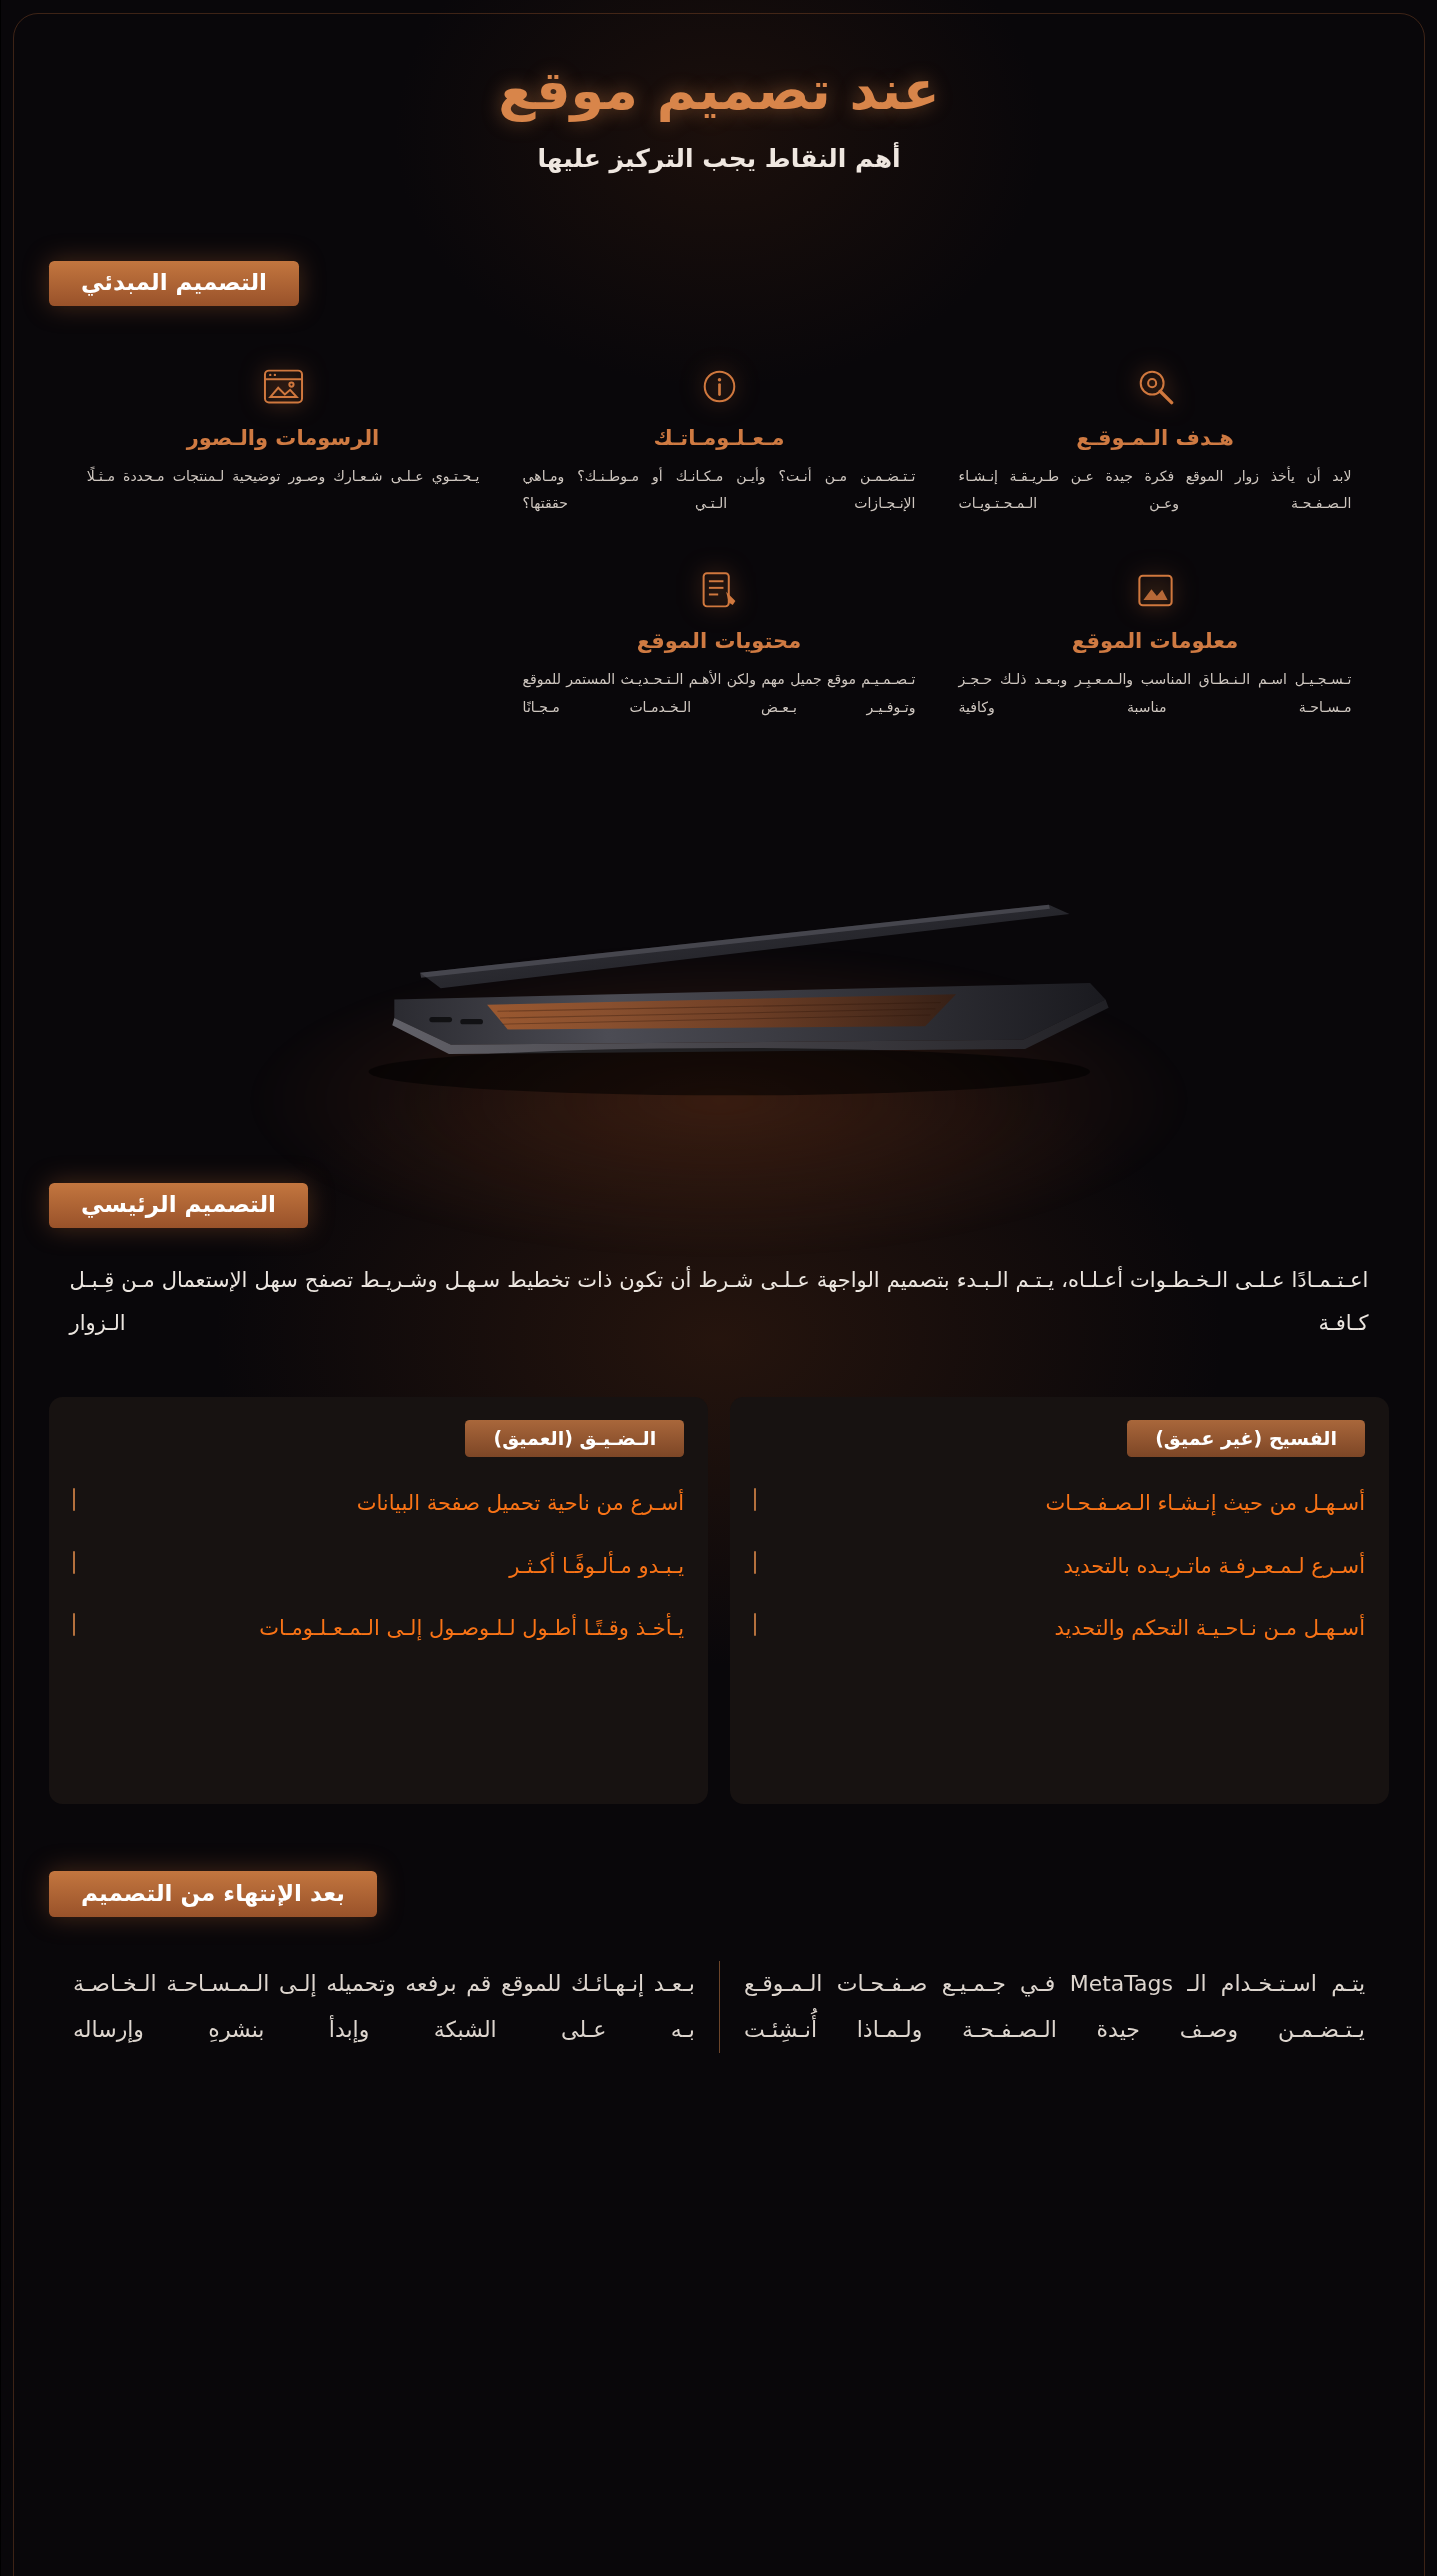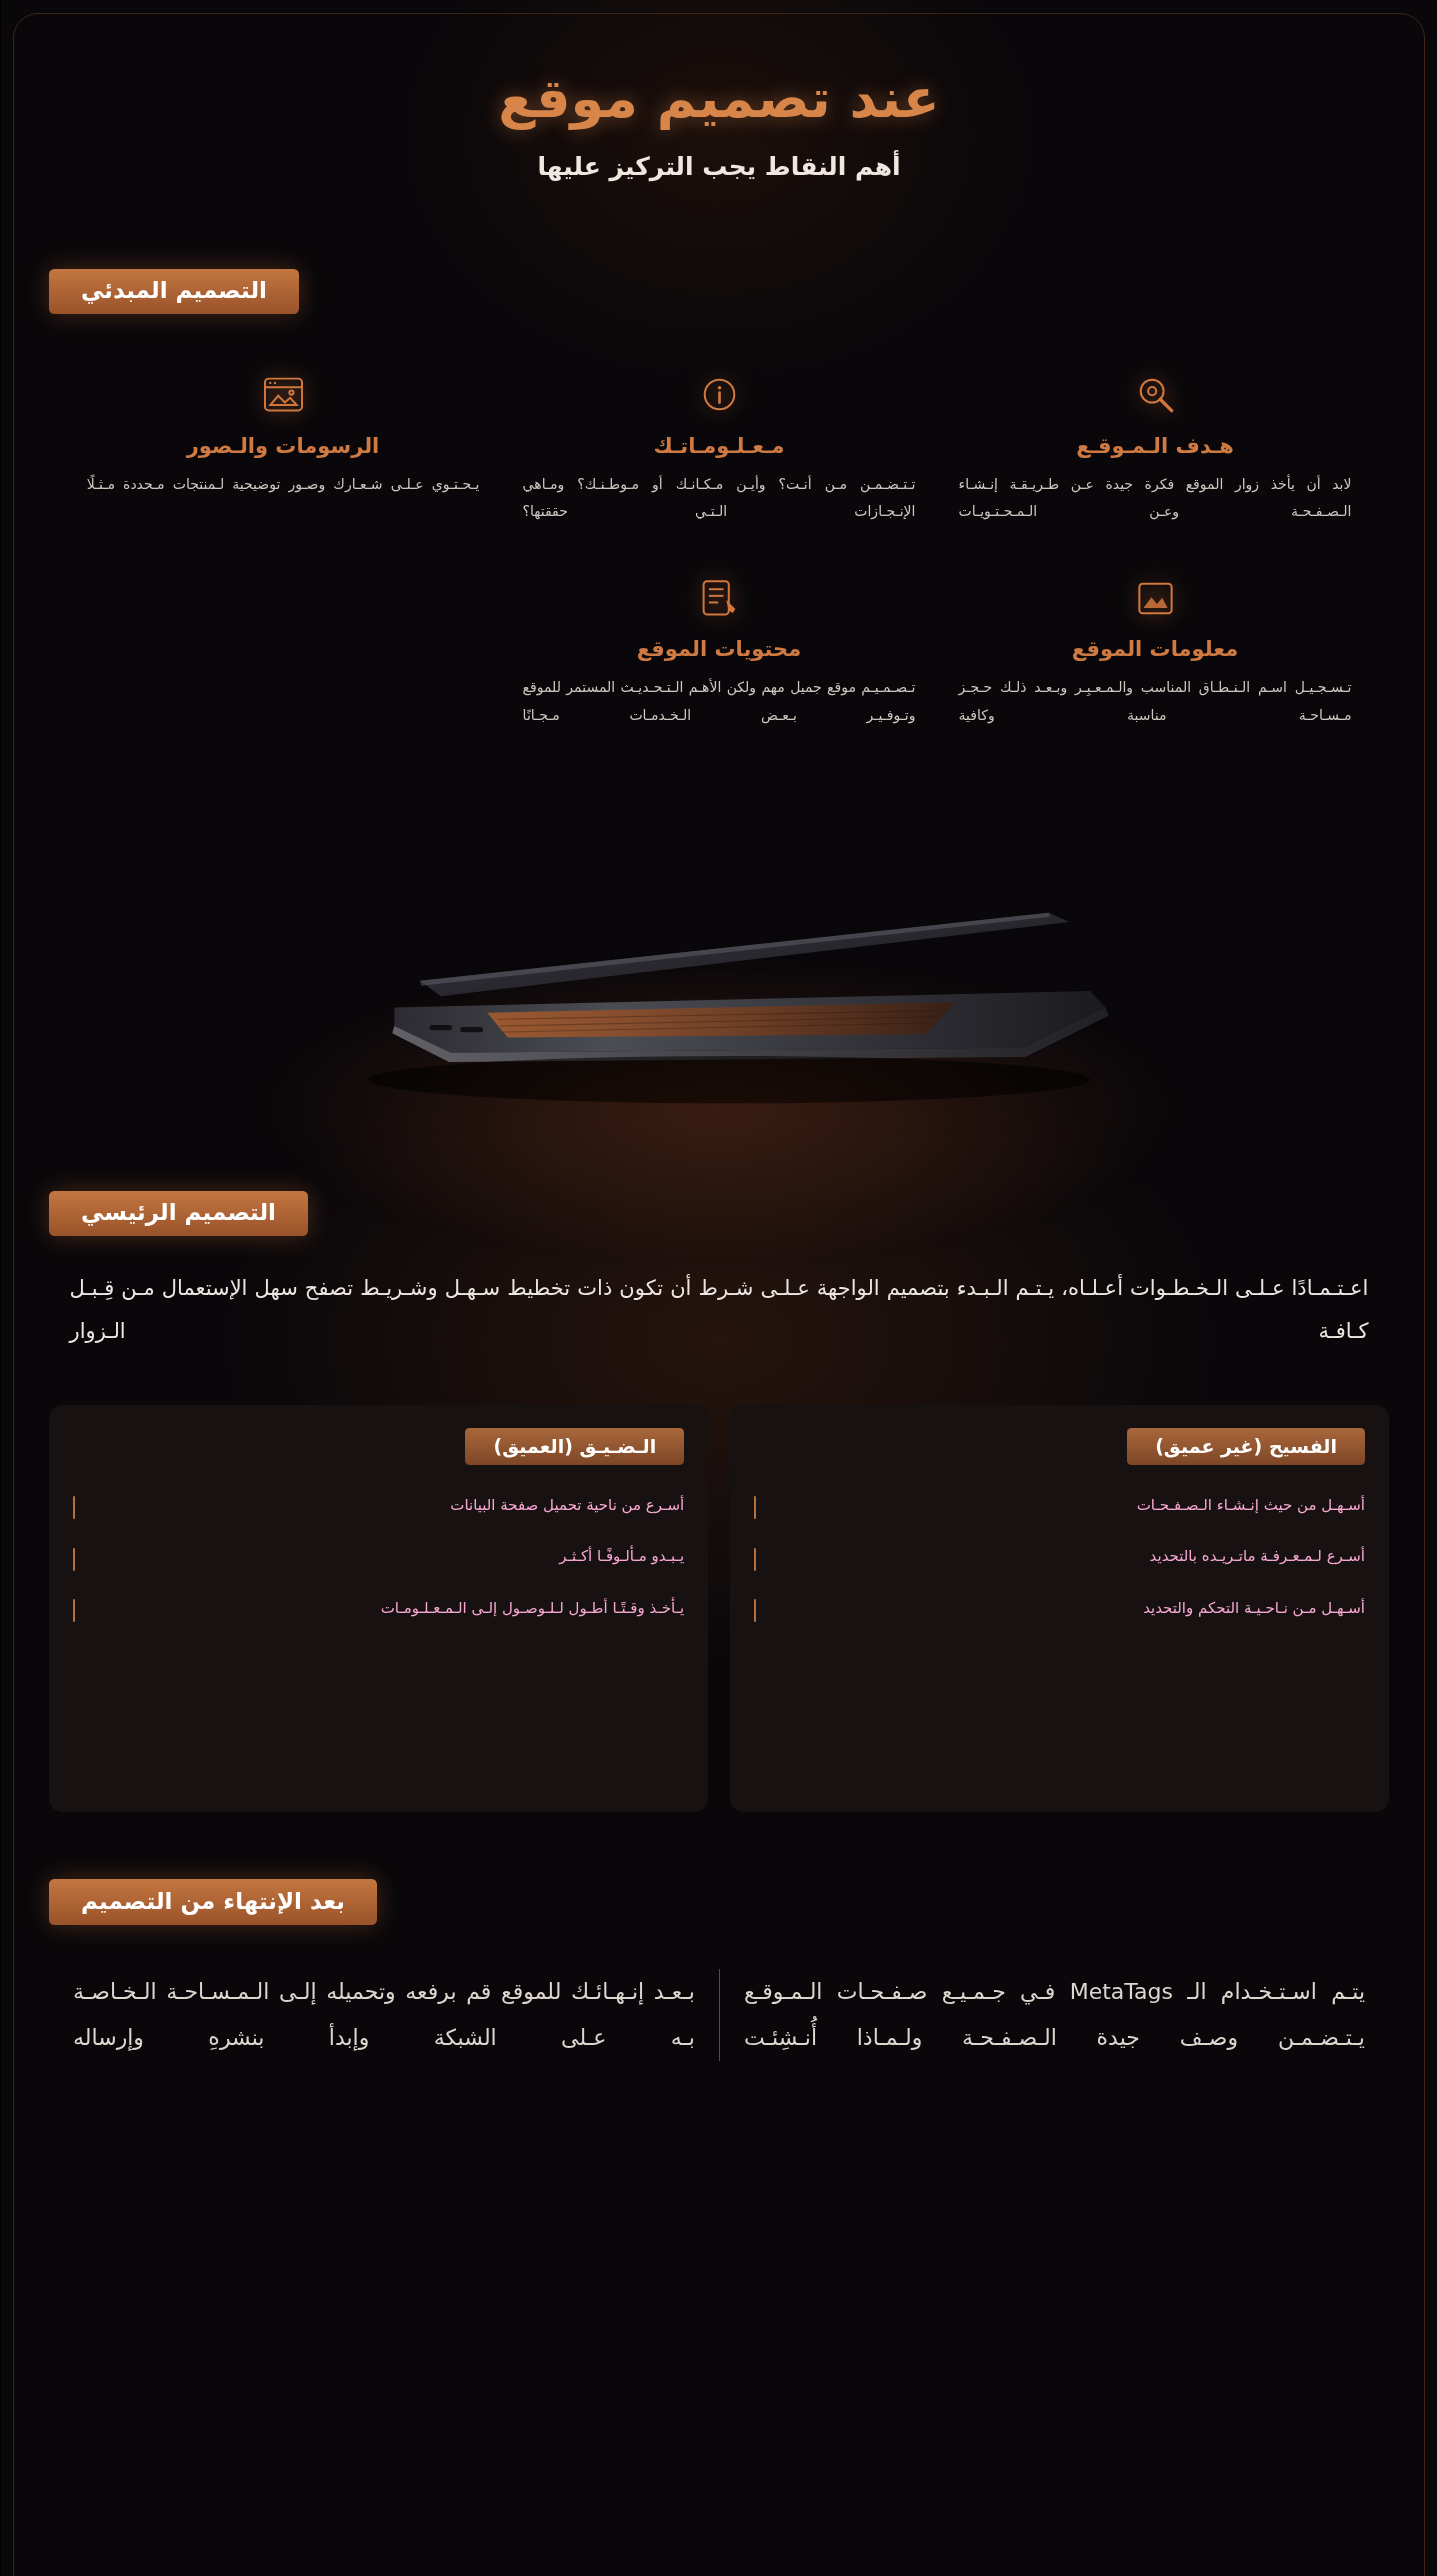--- a/index.html
+++ b/index.html
@@ -25,21 +25,21 @@
   }
   .frame {
     position: absolute;
     top: 13.4px; left: 13.4px; right: 13.4px; bottom: 13.4px;
     border: 1px solid rgba(160,90,45,0.35);
     border-radius: 25px;
     pointer-events: none;
   }
   .inner {
     position: relative;
-    padding: 8px 49px;
+    padding: 0 49px;
   }
 
   
   .title {
     text-align: center;
     font-size: 54px;
     font-weight: bold;
     letter-spacing: 0.5px;
     color: #d8854a;
     text-shadow: 0 0 20.6px rgba(216,133,74,0.45);
@@ -169,23 +169,23 @@
   }
   .bullet-bar {
     flex: 0 0 2.1px;
     width: 2.1px;
     height: 23px;
     background: #b4703d;
     border-radius: 1px;
     margin-top: 4.1px;
   }
   .bullet-text {
-    font-size: 15px;
+    font-size: 21px;
     line-height: 1.85;
-    color: #f9a8d4;
+    color: #f97316;
     flex: 1;
     text-align: justify;
   }
 
   
   .final-cols {
     display: flex;
     justify-content: space-between;
     gap: 0;
     margin-top: 44px;

